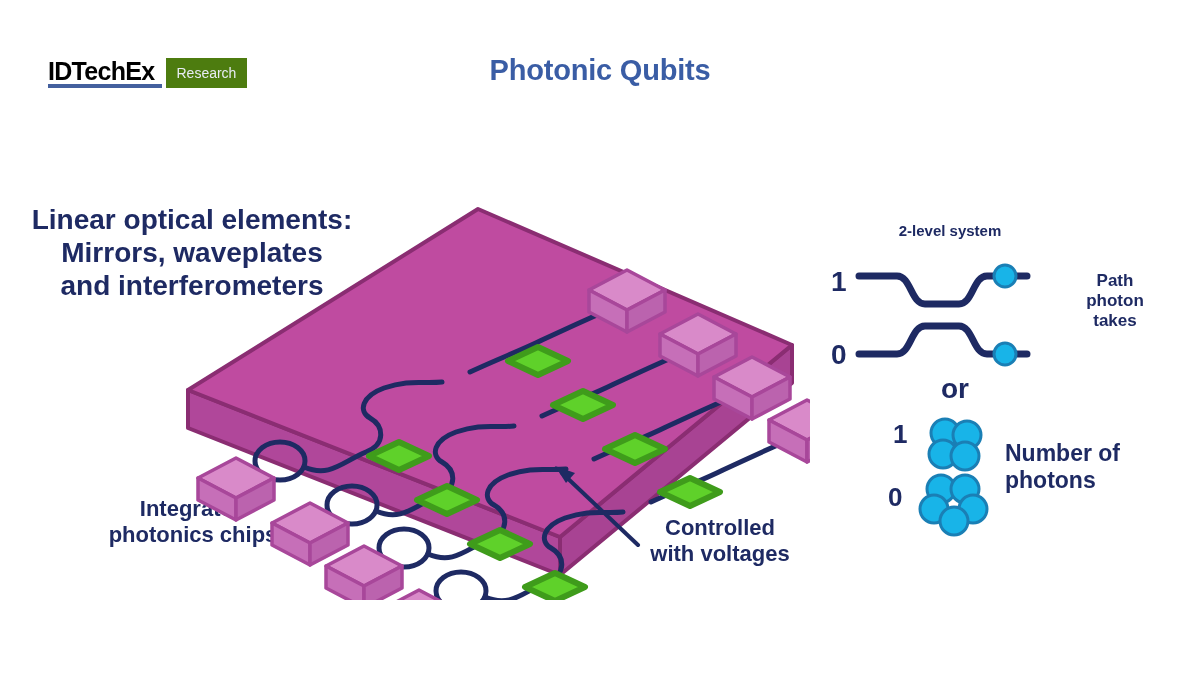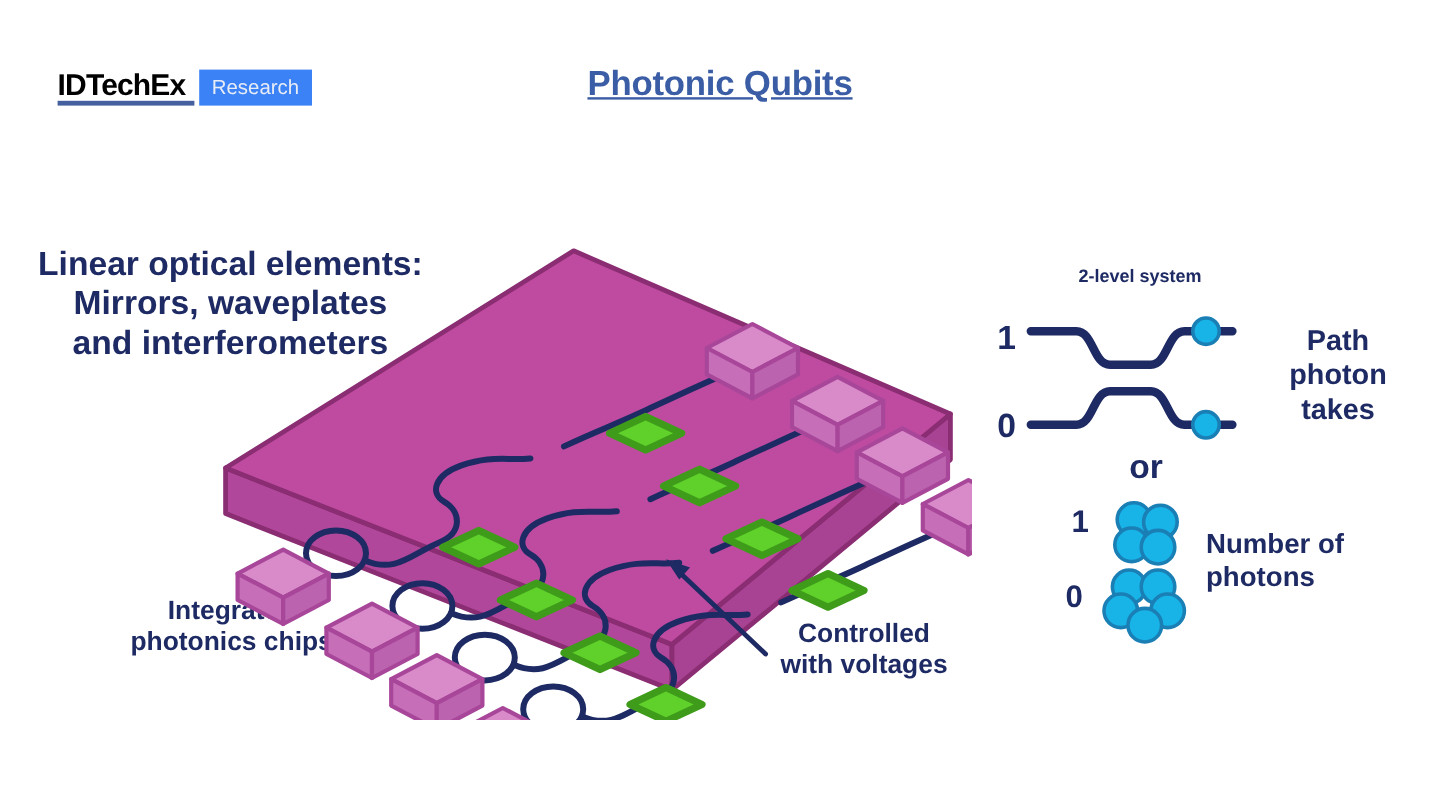--- a/index.html
+++ b/index.html
@@ -30,43 +30,42 @@
     font-weight: bold;
     color: #000000;
     letter-spacing: -0.7px;
     line-height: 26px;
     border-bottom: 4px solid #44609e;
     padding-right: 8px;
     height: 26px;
     box-sizing: content-box;
   }
   #logo-badge {
-    background: #3b82f6;
+    background: #4d7c0f;
     color: #e8ecf5;
-    font-size: 17px;
+    font-size: 14px;
     line-height: 30px;
     padding: 0 11px 0 10px;
     margin-left: 4px;
     height: 30px;
     box-sizing: border-box;
     font-weight: normal;
   }
 
   
   #page-title {
     position: absolute;
     left: 0;
     top: 54px;
     width: 1200px;
     text-align: center;
     font-size: 29px;
     font-weight: bold;
     color: #3a5da5;
     letter-spacing: -0.2px;
-    text-decoration: underline;
   }
 
   
   .navy-label {
     position: absolute;
     color: #1e2a63;
     font-weight: bold;
     line-height: 1.18;
     white-space: pre-line;
     text-align: center;
@@ -99,21 +98,21 @@
   #label-or {
     left: 900px;
     top: 372px;
     width: 110px;
     font-size: 28px;
   }
   #label-path {
     left: 1040px;
     top: 271px;
     width: 150px;
-    font-size: 24px;
+    font-size: 17px;
     text-align: center;
   }
   #label-number-photons {
     left: 1005px;
     top: 440px;
     width: 190px;
     font-size: 23px;
     text-align: left;
   }
 

